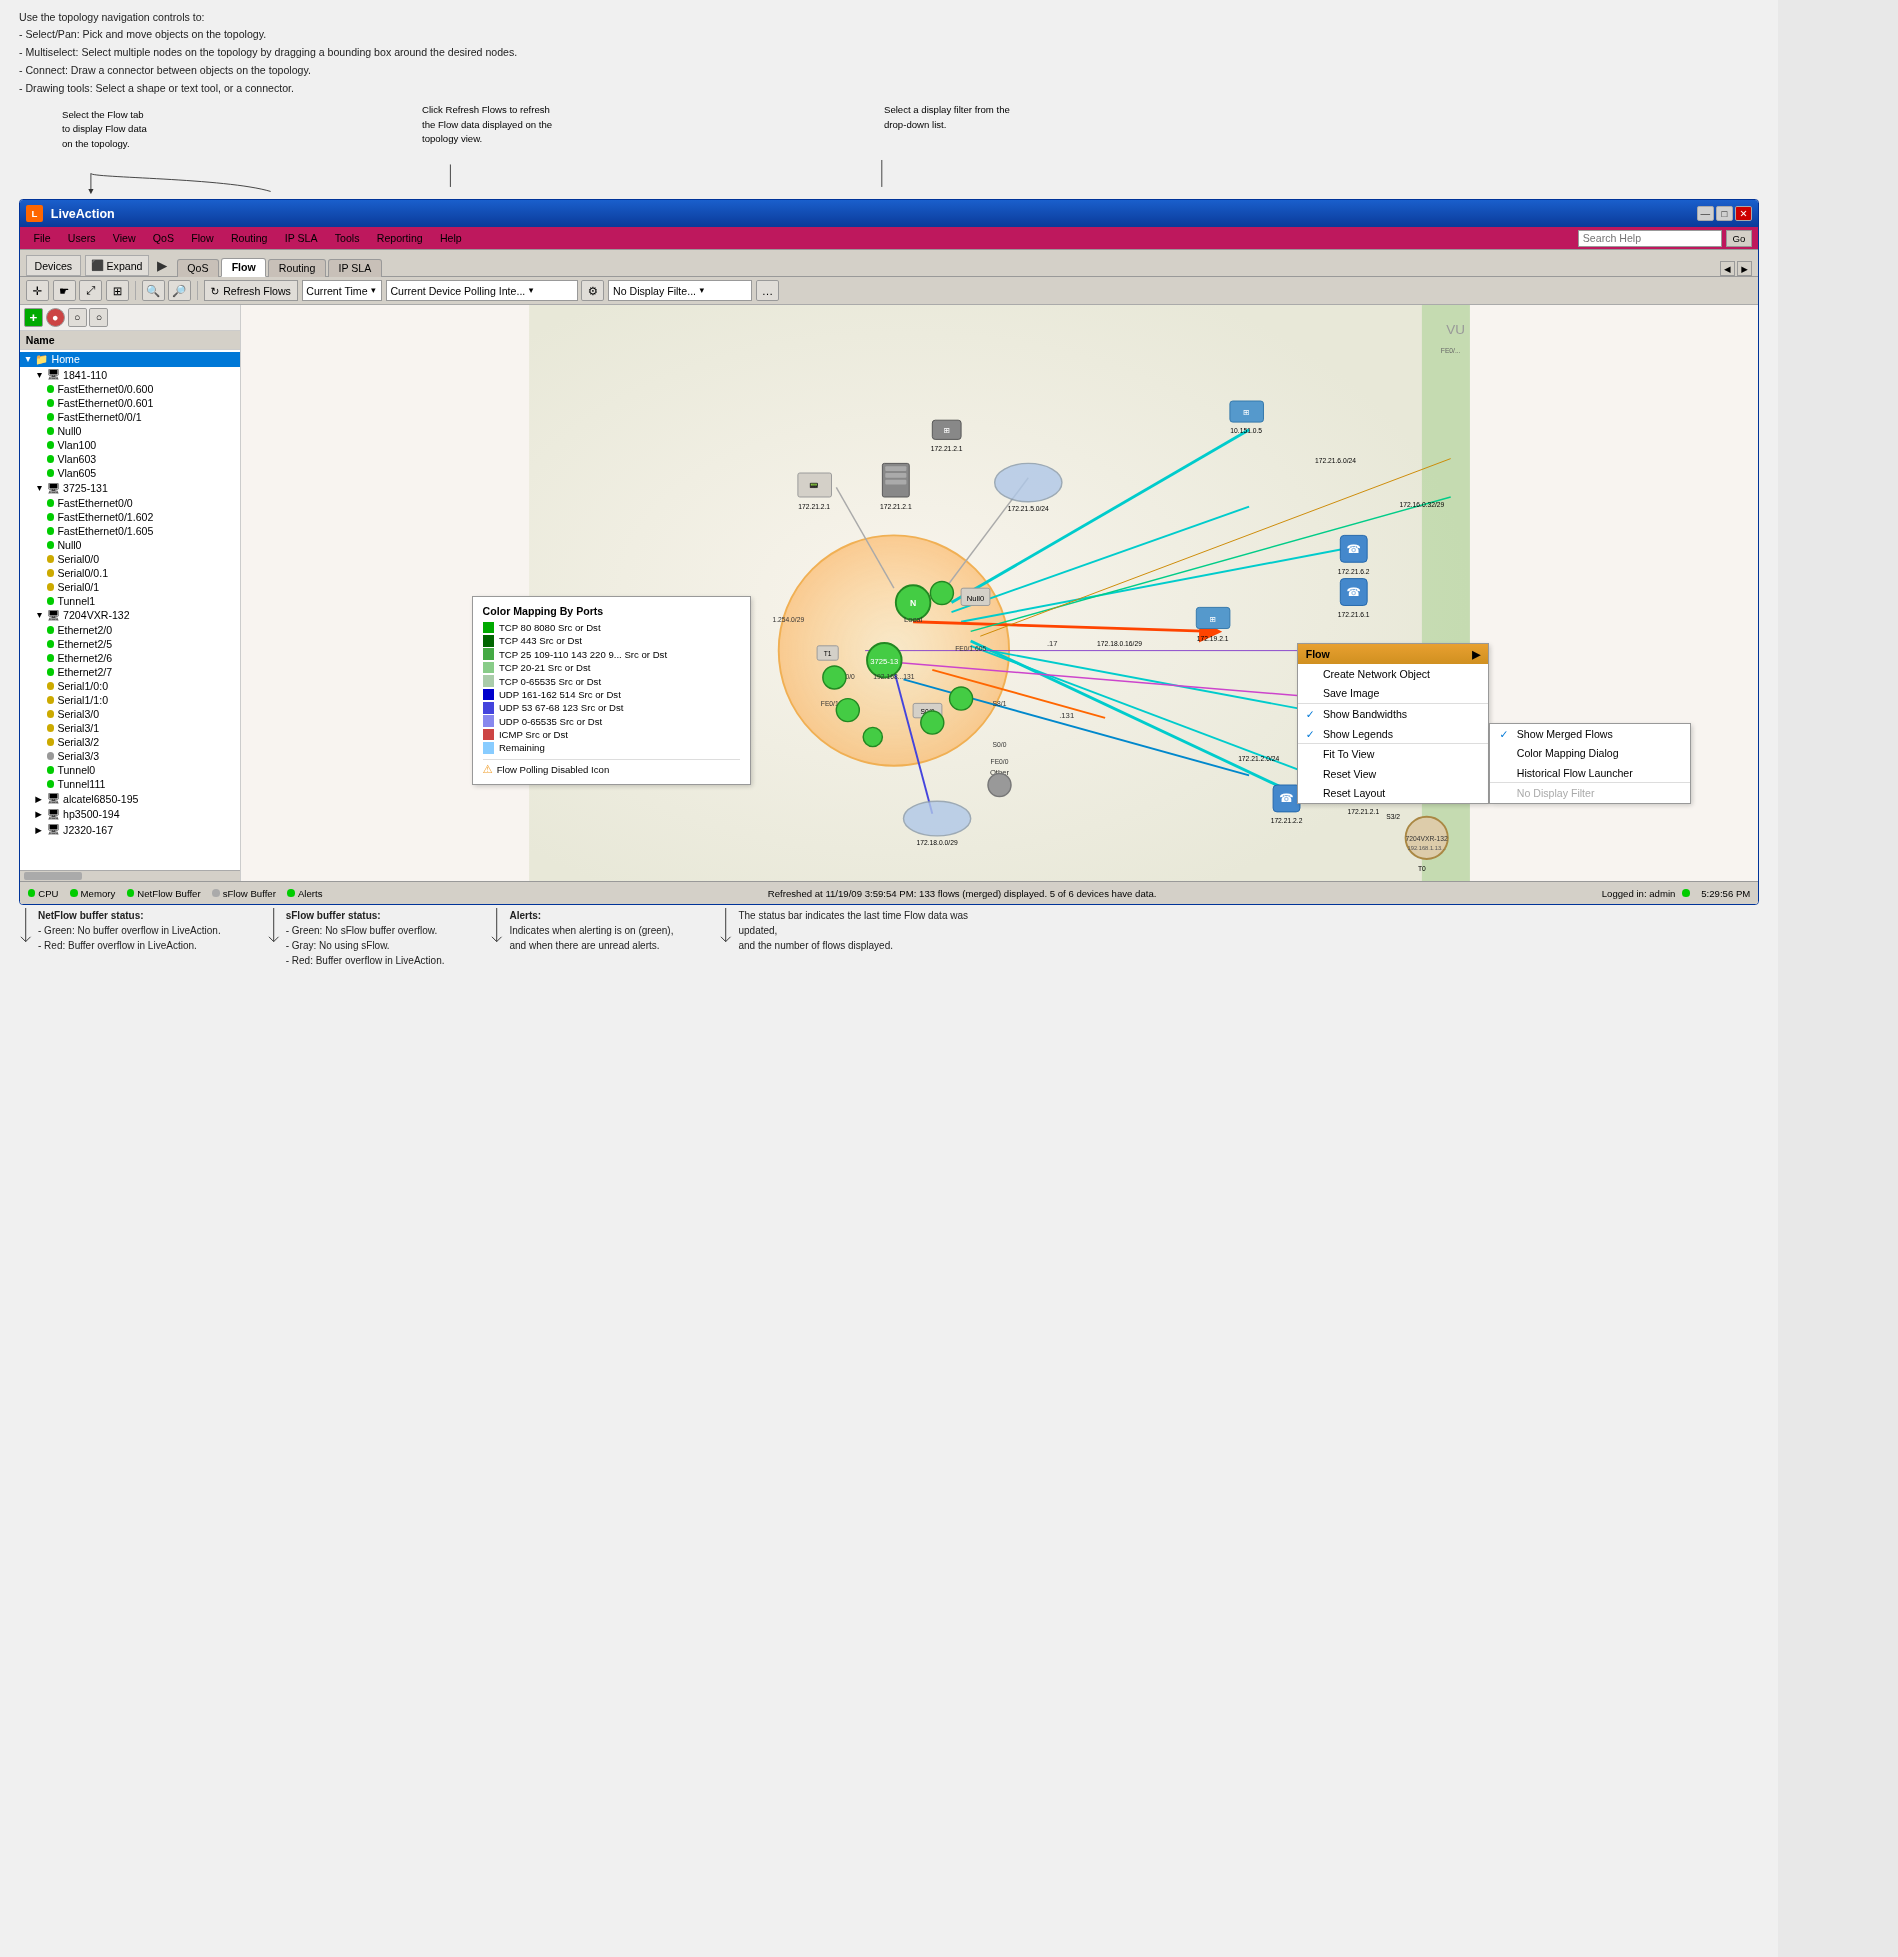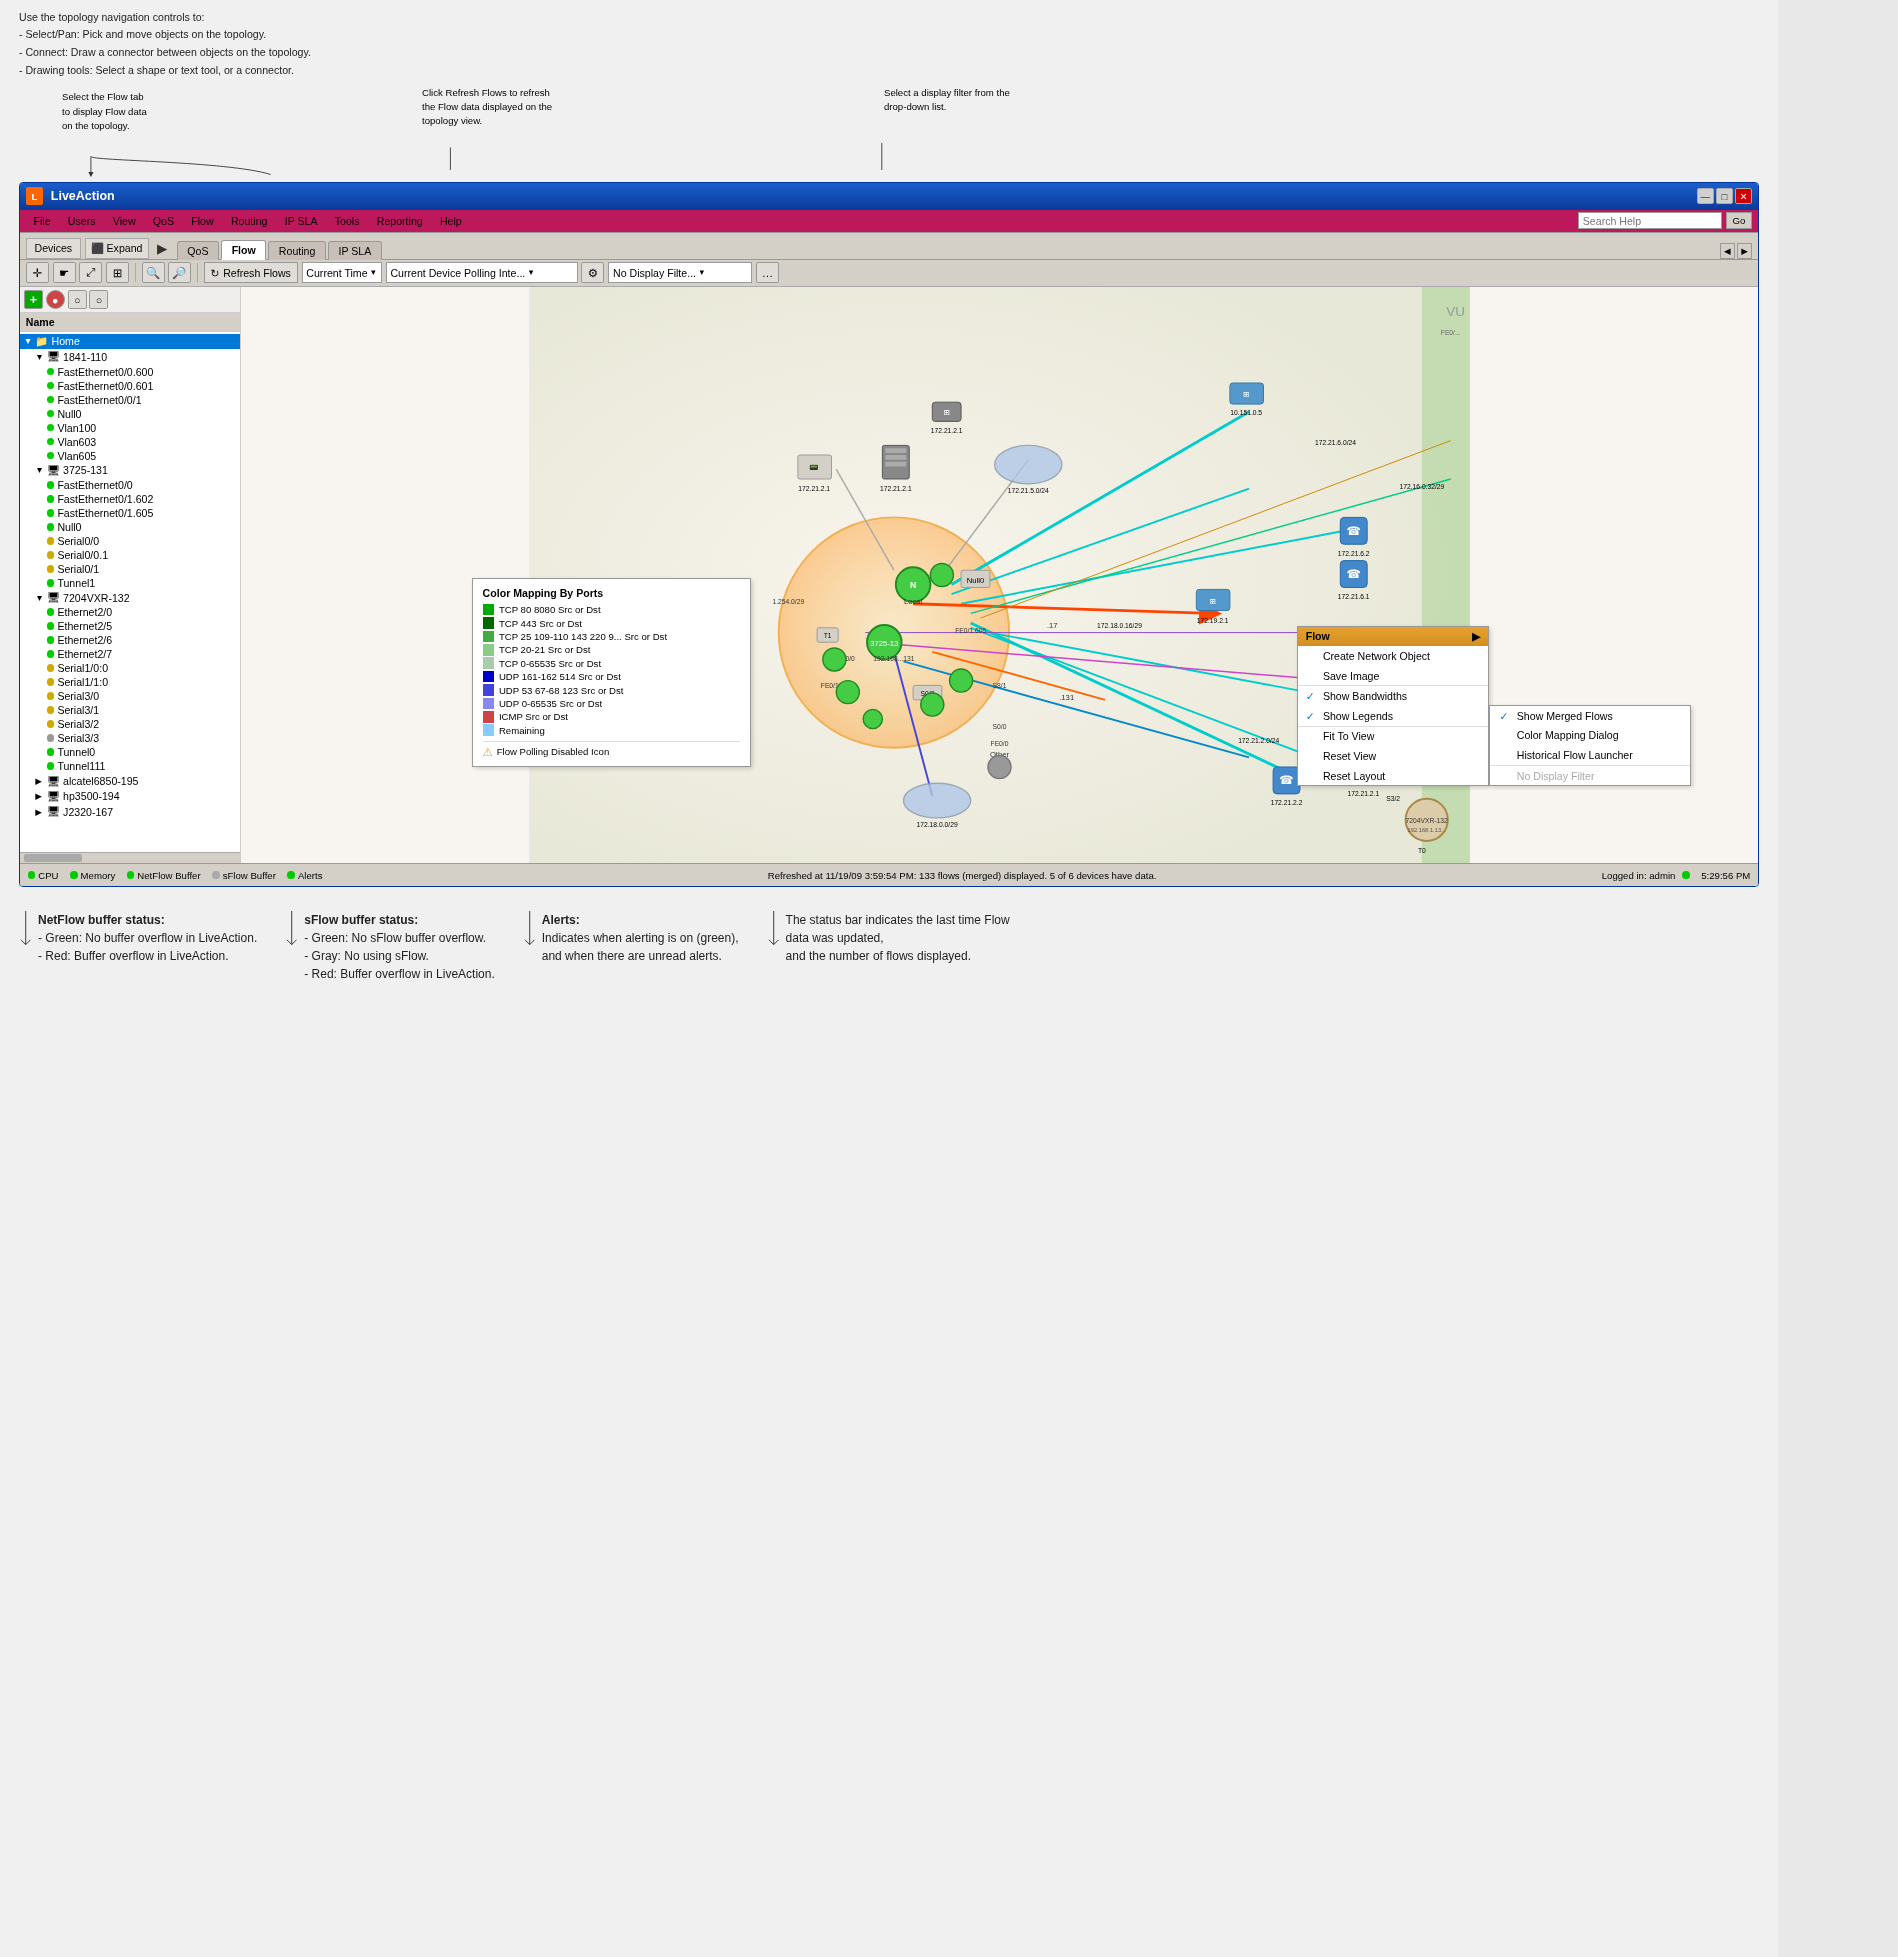--- a/index.html
+++ b/index.html
@@ -349,25 +349,25 @@
     }
     .status-indicator {
       display: flex; align-items: center; gap: 2.9px;
     }
     .status-dot { width: 7.7px; height: 7.7px; border-radius: 50%; }
     .status-text { flex: 1; text-align: center; }
     .status-time { margin-left: auto; }
 
     
     .annotation-bottom {
-      padding: 24px 19px;
-      font-size: 12px;
+      padding: 3px 19px;
+      font-size: 10px;
       color: #222;
       display: flex;
-      gap: 28px;
+      gap: 46px;
     }
     .ann-bottom-item { max-width: 269px; }
     .ann-bottom-item p { line-height: 1.5; }
 
     
     .devices-tab {
       display: flex;
       align-items: center;
       gap: 3.8px;
       padding: 1.9px 7.7px;
@@ -395,20 +395,21 @@
     }
   </style>
 </head>
 <body>
 
 <div class="outer-wrapper">
 
   <div class="annotation-top">
     <p>Use the topology navigation controls to:</p>
     <p>- Select/Pan: Pick and move objects on the topology.</p>
+    <p>- Multiselect: Select multiple nodes on the topology by dragging a bounding box around the desired nodes.</p>
     <p>- Connect: Draw a connector between objects on the topology.</p>
     <p>- Drawing tools: Select a shape or text tool, or a connector.</p>
   </div>
 
   <div style="position: relative; height: 96px; margin: 0 19px;">
     <div style="position: absolute; left: 43px; top: 4.8px; font-size: 9.6px; line-height: 1.5;">
       Select the Flow tab<br>to display Flow data<br>on the topology.
     </div>
     <div style="position: absolute; left: 403px; top: 0px; font-size: 9.6px; line-height: 1.5;">
       Click Refresh Flows to refresh<br>the Flow data displayed on the<br>topology view.

